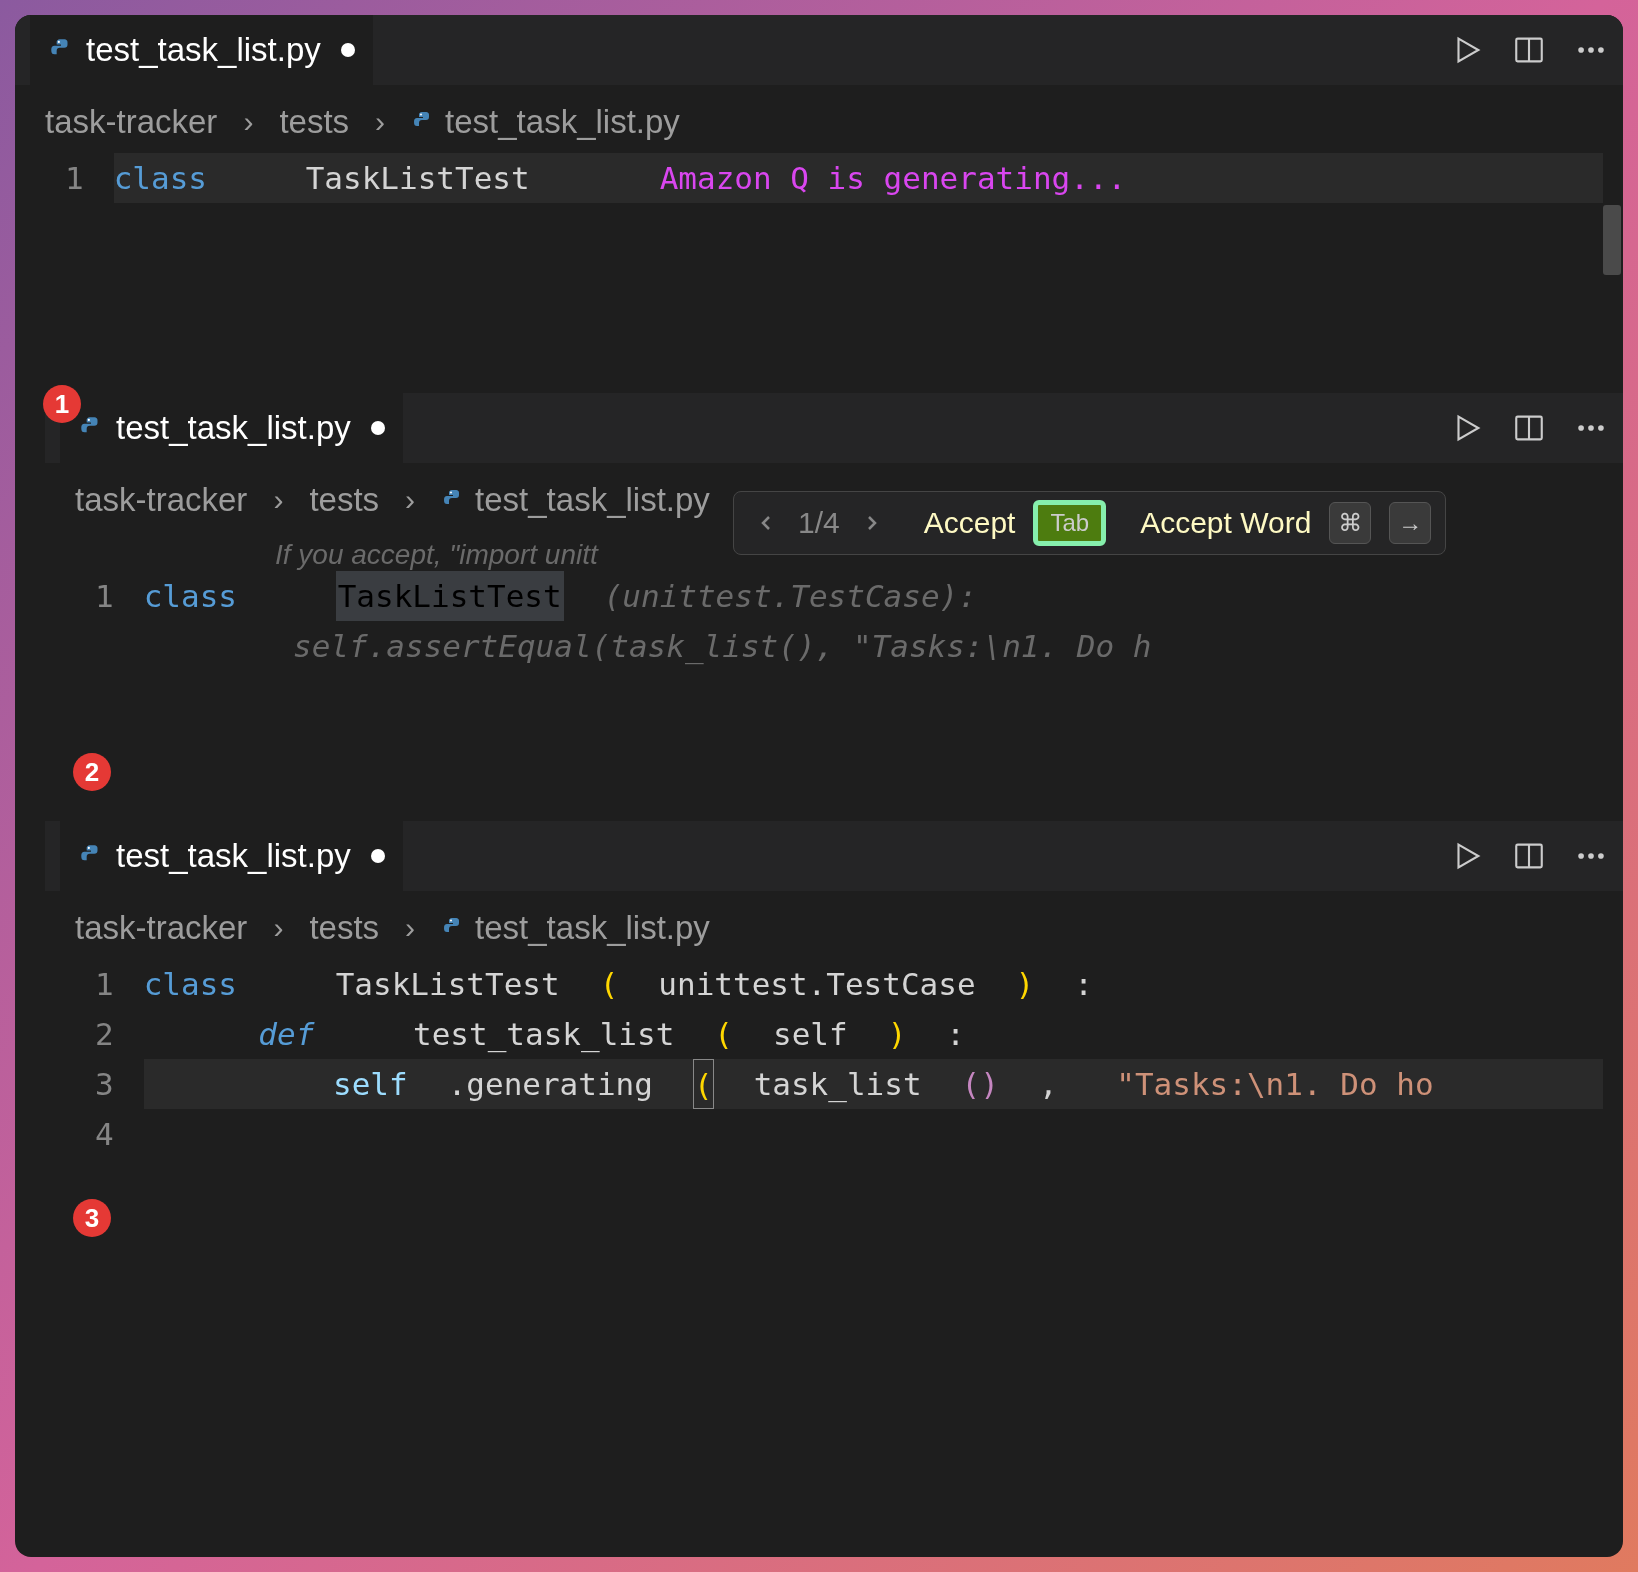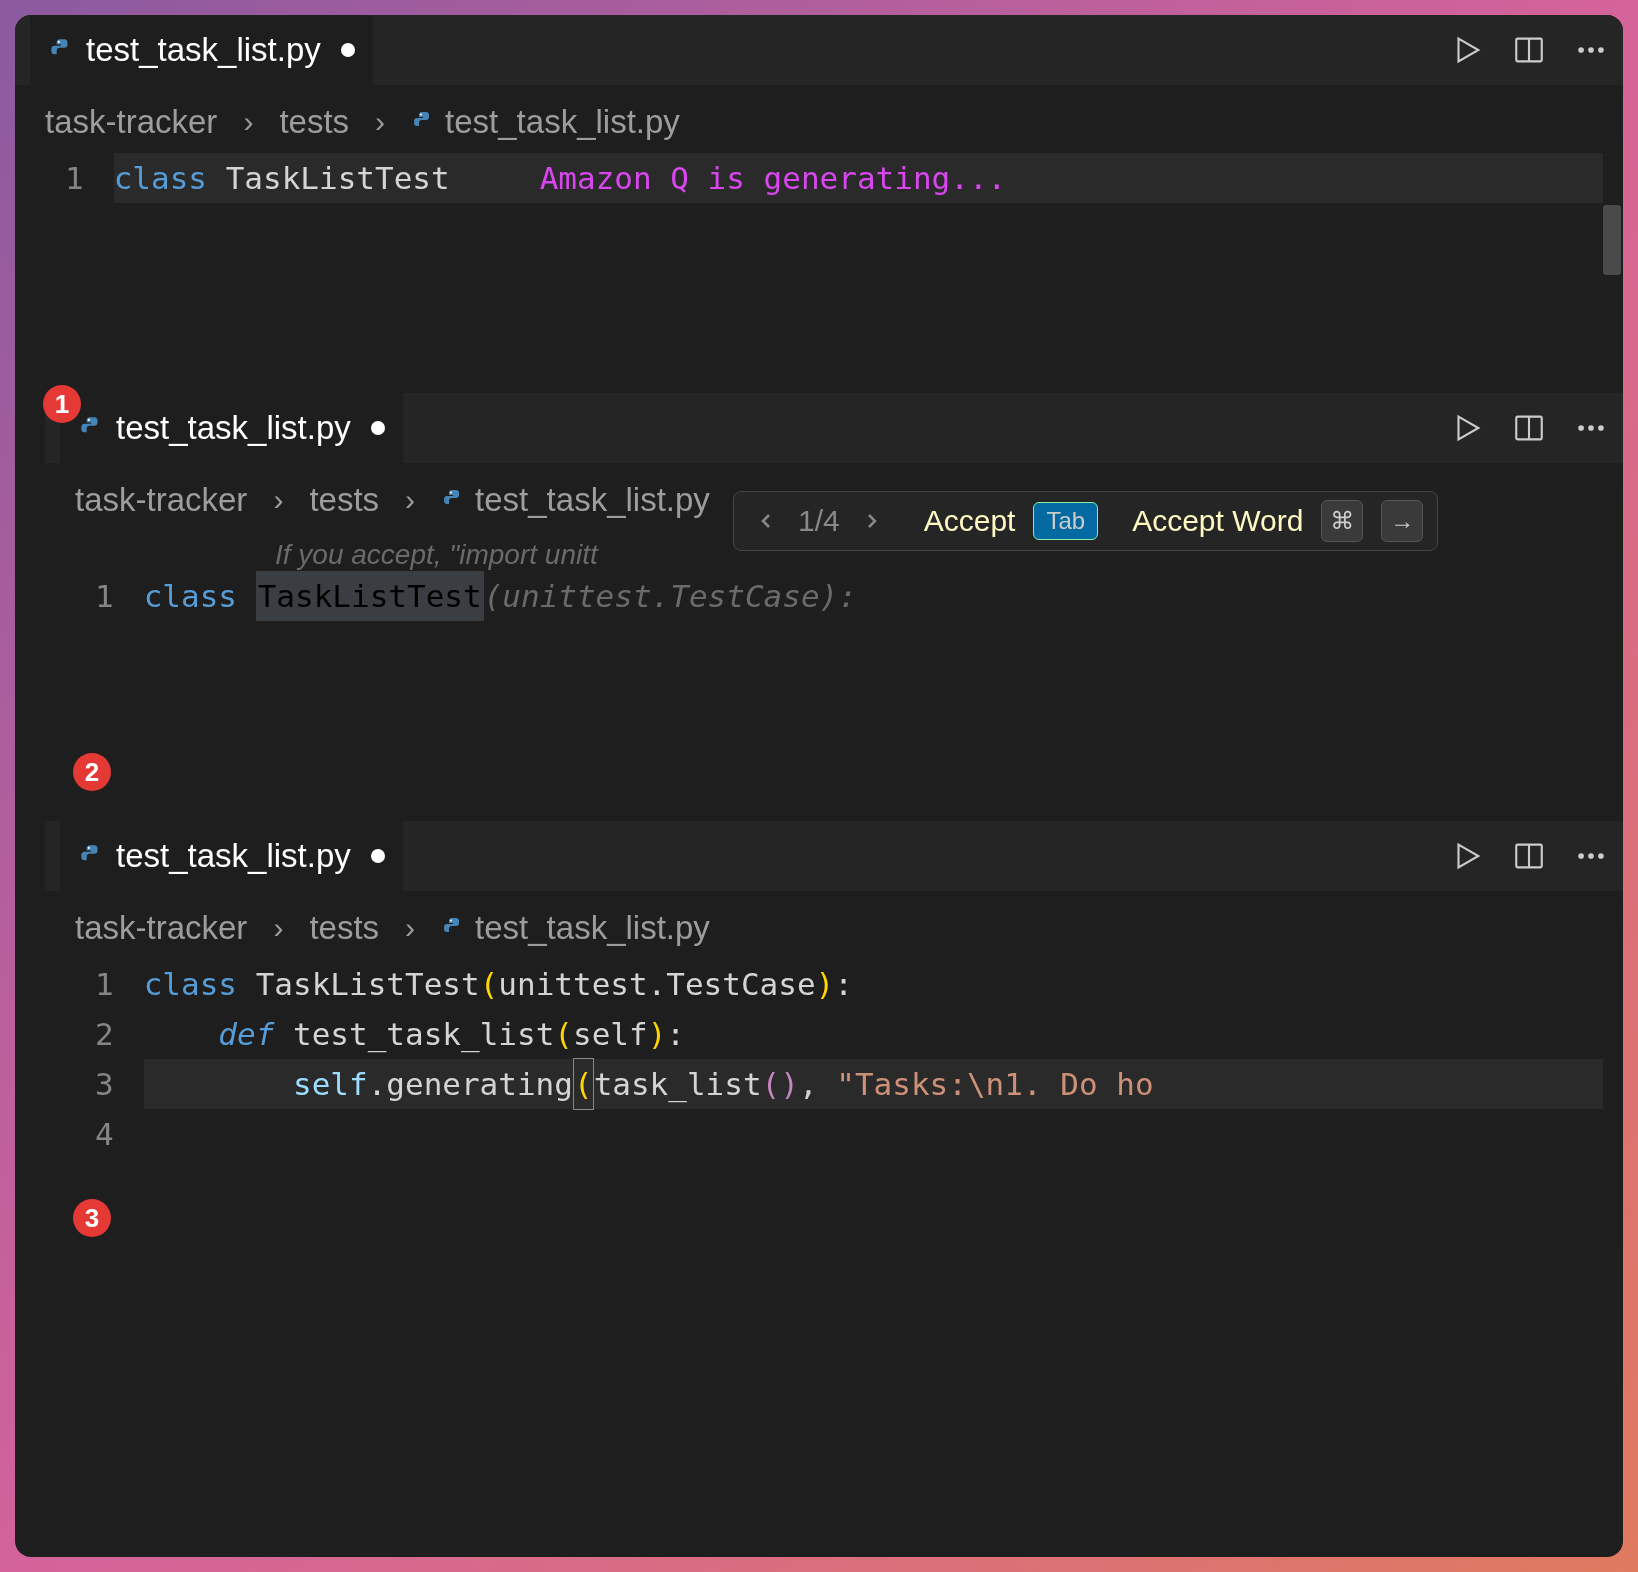--- a/index.html
+++ b/index.html
@@ -120,21 +120,21 @@
     .code-content {
       flex: 1;
       padding-right: 20px;
     }
     
     .code-line {
       height: 50px;
       line-height: 50px;
       white-space: pre;
       display: flex;
-      align-items: center;
+      gap: 40px;
     }
     
     .keyword {
       color: #569cd6;
     }
     
     .keyword-def {
       color: #569cd6;
       font-style: italic;
     }
@@ -266,22 +266,22 @@
     .popup-counter {
       color: #888888;
     }
     
     .popup-accept {
       color: #fef9c3;
       margin-left: 16px;
     }
     
     .key-badge {
-      background: #0369a1;
-      border: 1px solid #86efac;
+      background: #4d7c0f;
+      border: 5px solid #86efac;
       border-radius: 6px;
       padding: 4px 12px;
       font-size: 24px;
       color: #cccccc;
     }
     
     .key-badge-sq {
       background: #3a3a3a;
       border: 1px solid #555555;
       border-radius: 6px;
@@ -462,20 +462,23 @@
     <div class="code-area">
       <div class="line-numbers">
         <div class="line-num">1</div>
         <div class="line-num"></div>
         <div class="line-num"></div>
       </div>
       <div class="code-content">
         <div class="code-line">
           <span class="keyword">class</span><span class="plain"> </span><span class="selected-text">TaskListTest</span><span class="ghost">(unittest.TestCase):</span>
         </div>
+        <div class="code-line">
+          <span class="ghost">        self.assertEqual(task_list(), "Tasks:\n1. Do h</span>
+        </div>
       </div>
     </div>
   </div>
 
   <div class="section section-3">
     <div class="badge badge-3">3</div>
 
     <div class="tab-bar">
       <div class="tab">
         <span class="python-icon">

